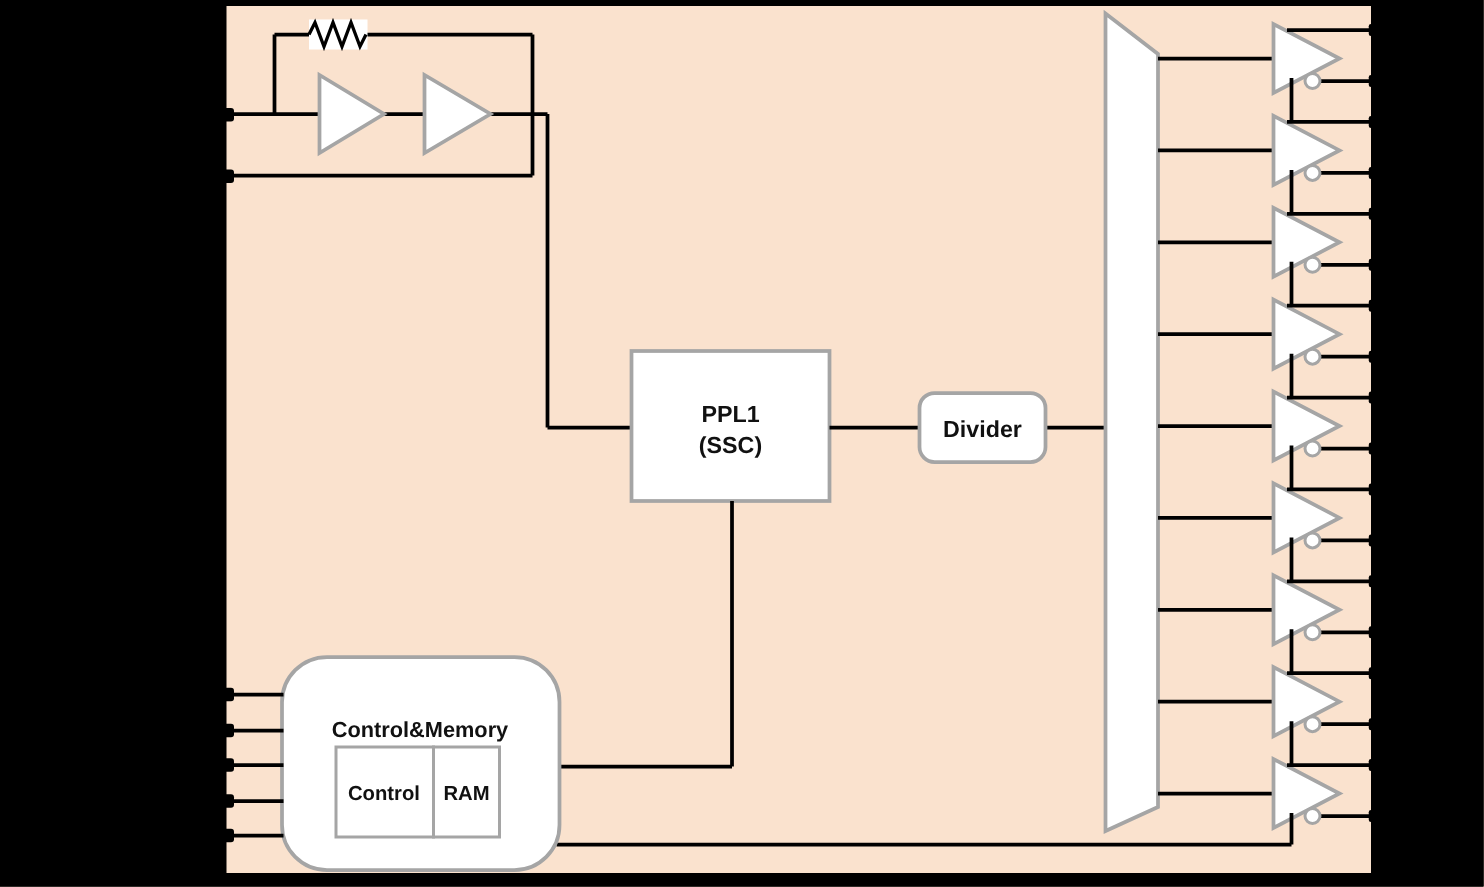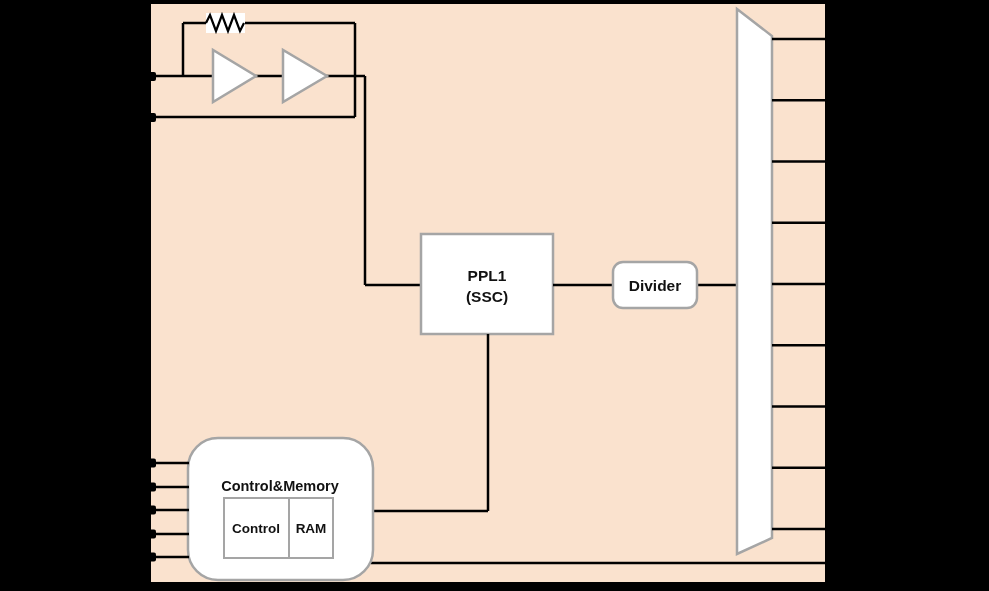--- a/index.html
+++ b/index.html
@@ -1,16 +1,16 @@
 <!DOCTYPE html>
 <html><head>
 <meta charset="utf-8">
 <style>
   html,body{margin:0;padding:0;background:#000;}
-  .stage{position:relative;width:825px;height:591px;background:#000;overflow:hidden;}
+  .stage{position:relative;width:989px;height:591px;background:#000;overflow:hidden;}
   svg{display:block;}
   .wire{stroke:#000;stroke-width:2.5;fill:none;}
   .wire-thin{stroke:#000;stroke-width:2.2;fill:none;}
   .blk{fill:#fff;stroke:#a5a5a5;stroke-width:2.5;}
   .blk-thin{fill:#fff;stroke:#a5a5a5;stroke-width:2;}
   .pin{fill:#000;}
   text{font-family:"Liberation Sans","DejaVu Sans",sans-serif;font-weight:bold;fill:#111;}
   .t15{font-size:15.5px;}
   .t14{font-size:14.5px;}
   .t13{font-size:13.5px;}

